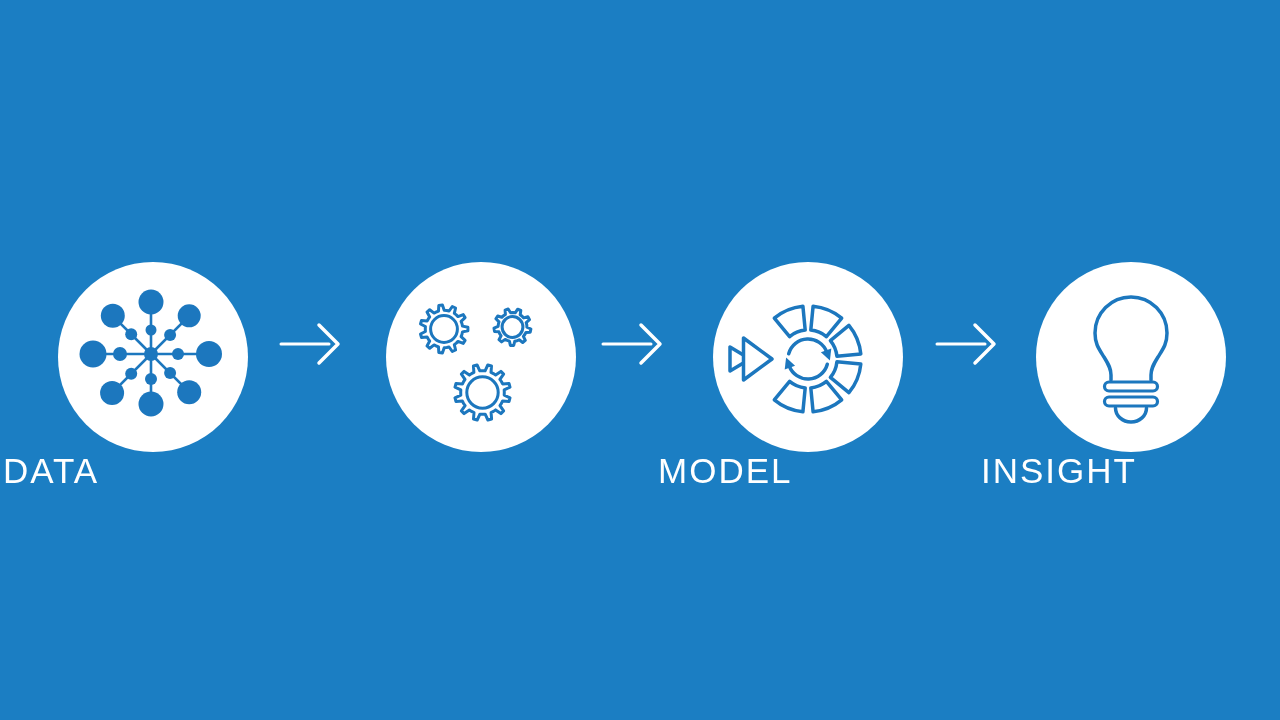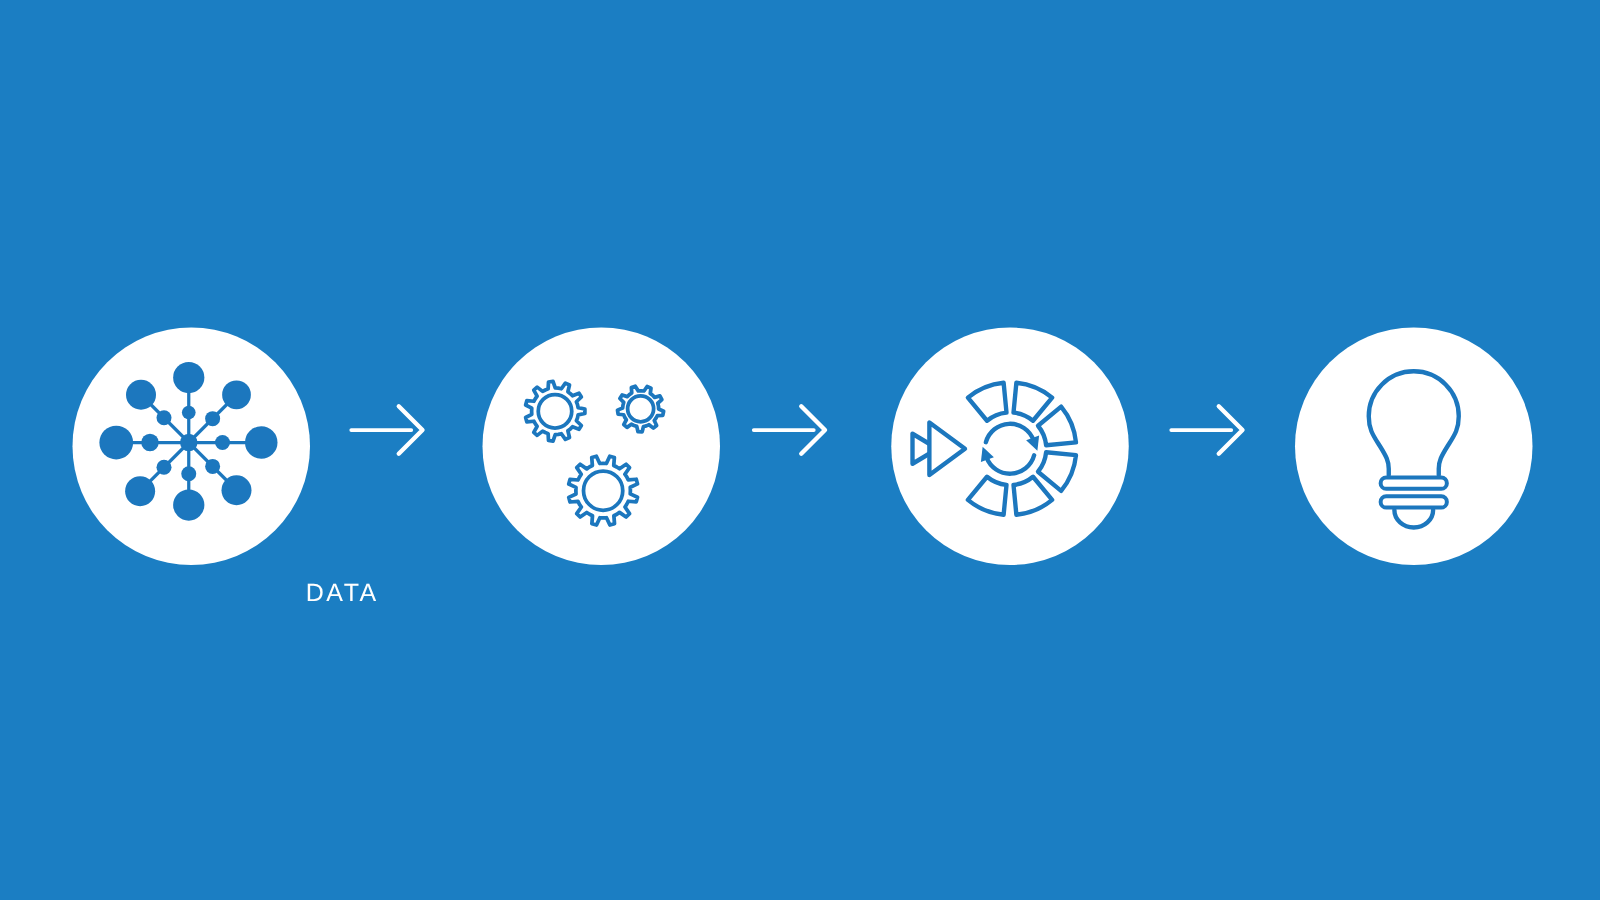--- a/index.html
+++ b/index.html
@@ -11,25 +11,25 @@
     font-family:"Liberation Sans",sans-serif;
   }
   .disc{
     position:absolute;top:262px;
     width:190px;height:190px;
     border-radius:50%;
     background:var(--disc,#ffffff);
   }
   .disc svg{display:block;width:190px;height:190px;}
   .step-label{
-    position:absolute;top:464px;
+    position:absolute;top:452px;
     width:300px;
-    text-align:right;
+    text-align:left;
     color:var(--text,#ffffff);
-    font-size:20px;
+    font-size:35px;
     font-weight:400;
     letter-spacing:2px;
     line-height:1.1;
   }
   .flow-arrow{position:absolute;top:322px;width:62px;height:44px;}
 </style>
 </head>
 <body>
 
 <div class="slide" style="--bg: #1B7EC3; --disc: #FFFFFF; --text: #FFFFFF;">
@@ -97,30 +97,32 @@
           <path d="M-5.1 52.8A53 53 0 0 1 -33.7 40.9L-18.4 22.4A29 29 0 0 0 -2.8 28.9Z" fill="#FFFFFF" stroke="#1C77BE" stroke-width="3.5" stroke-linejoin="round"></path>
           <polygon points="-78,-12 -78,12 -58,0" fill="#FFFFFF" stroke="#1C77BE" stroke-width="3.5" stroke-linejoin="round"></polygon>
           <polygon points="-64.5,-21 -64.5,21 -36,0" fill="#FFFFFF" stroke="#1C77BE" stroke-width="3.5" stroke-linejoin="round"></polygon>
           <path d="M-19.3 -5.2A20 20 0 0 1 18.8 -6.8" fill="none" stroke="#1C77BE" stroke-width="3.5" stroke-linecap="round"></path>
           <polygon points="21.9,1.6 12.9,-6.8 23.3,-10.6" fill="#1C77BE"></polygon>
           <path d="M19.3 5.2A20 20 0 0 1 -18.8 6.8" fill="none" stroke="#1C77BE" stroke-width="3.5" stroke-linecap="round"></path>
           <polygon points="-21.9,-1.6 -12.9,6.8 -23.3,10.6" fill="#1C77BE"></polygon>
         </g>
       </svg>
   </div>
+  <div class="step-label" style="left:658px">MODEL</div>
 
   <svg class="flow-arrow" style="left:935px" viewBox="0 0 62 44">
     <line x1="2" y1="22" x2="50" y2="22" stroke="#fff" stroke-width="3" stroke-linecap="round"></line>
     <polyline points="40,3 59,22 40,41" fill="none" stroke="#fff" stroke-width="3.5" stroke-linecap="round" stroke-linejoin="round"></polyline>
   </svg>
 
   <div class="disc" style="left:1036px">
     <svg viewBox="-95 -95 190 190">
         <g transform="translate(0 2)">
           <path d="M -20 21 L -20 16 C -20 10 -22 6 -27 -2 C -32 -10 -36 -15 -36 -26 A 36 36 0 1 1 36 -26 C 36 -15 32 -10 27 -2 C 22 6 20 10 20 16 L 20 21" fill="#FFFFFF" stroke="#1C77BE" stroke-width="3.5" stroke-linecap="round"></path>
           <path d="M -15.5 49 A 15.5 14 0 0 0 15.5 49" fill="#FFFFFF" stroke="#1C77BE" stroke-width="3.5" stroke-linecap="round"></path>
           <rect x="-26.5" y="23" width="53" height="9" rx="4.5" fill="#FFFFFF" stroke="#1C77BE" stroke-width="3.2"></rect>
           <rect x="-26.5" y="38" width="53" height="9" rx="4.5" fill="#FFFFFF" stroke="#1C77BE" stroke-width="3.2"></rect>
         </g>
       </svg>
   </div>
+  <div class="step-label" style="left:981px">INSIGHT</div>
 
 </div>
 
 </body></html>

